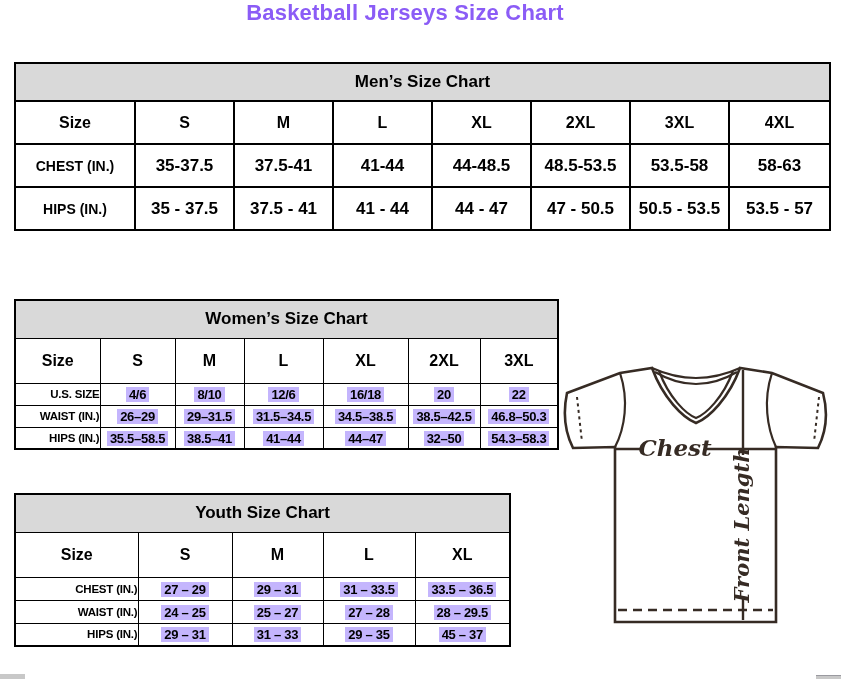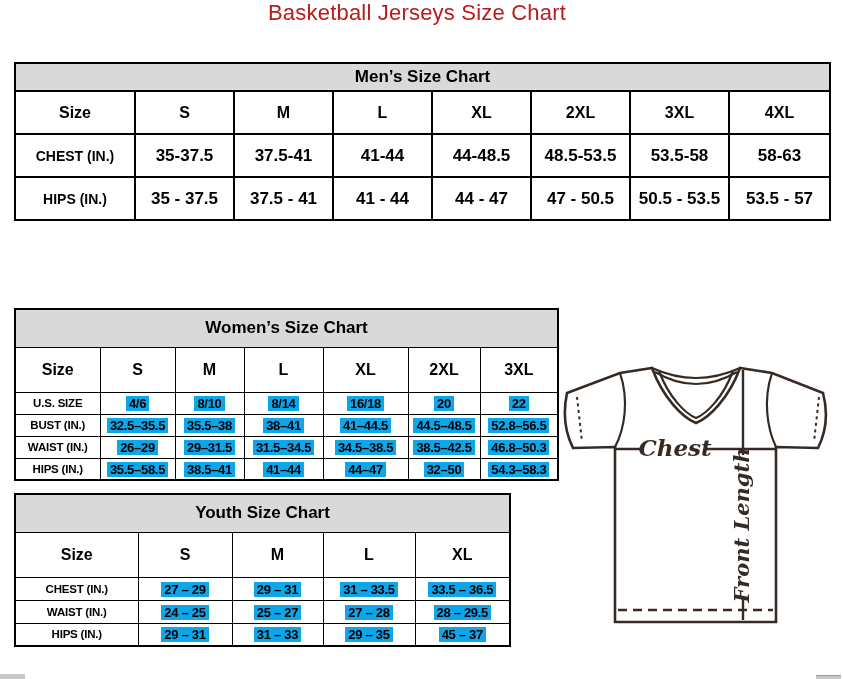--- a/index.html
+++ b/index.html
@@ -1,56 +1,56 @@
 <!DOCTYPE html>
 <html><head>
 <meta charset="utf-8">
 <style>
   * { margin:0; padding:0; box-sizing:border-box; }
   html,body { width:843px; height:679px; background:#ffffff; overflow:hidden; position:relative;
               font-family:"Liberation Sans", sans-serif; }
   .abs { position:absolute; }
 
   #page-title {
-    left:12px; top:6; width:810px; text-align:center;
-    font-size:22px; font-weight:normal; color:#b91c1c; letter-spacing:0.2px;
+    left:0; top:6; width:810px; text-align:center;
+    font-size:22px; font-weight:bold; color:#8b5cf6; letter-spacing:0.2px;
   }
 
   table.size-chart { border-collapse:collapse; table-layout:fixed; background:#fff; }
   table.size-chart th, table.size-chart td {
     border:1px solid #000; text-align:center; vertical-align:middle; color:#000; overflow:hidden;
   }
   table.size-chart th.tbl-title { background:#d9d9d9; font-size:17px; font-weight:bold; }
 
   
   #men-table { left:14px; top:62px; width:815px; }
   #men-table th, #men-table td { border-width:2px; }
-  #men-table tr.title-row   { height:28px; }
+  #men-table tr.title-row   { height:38px; }
   #men-table tr.hdr-row     { height:43px; }
   #men-table tr.data-row    { height:43px; }
   #men-table tr.hdr-row th  { font-size:16px; font-weight:bold; }
   #men-table td.row-label   { font-size:14px; font-weight:bold; }
   #men-table td .val        { font-size:17px; font-weight:bold; }
 
   
-  #women-table { left:14px; top:308px; width:543px; }
+  #women-table { left:14px; top:299px; width:543px; }
   #youth-table { left:14px; top:493px; width:495px;border-radius:20px; }
   #women-table th, #women-table td, #youth-table th, #youth-table td { border-width:1px; }
   #women-table, #youth-table { border:2px solid #000; }
   #women-table tr.title-row, #youth-table tr.title-row { height:38px; }
   #women-table tr.hdr-row,   #youth-table tr.hdr-row   { height:45px; }
   #women-table tr.data-row   { height:22px; }
   #youth-table tr.data-row   { height:23px; }
   #women-table tr.hdr-row th, #youth-table tr.hdr-row th { font-size:16px; font-weight:bold; }
   #women-table td.row-label, #youth-table td.row-label {
-    font-size:11.5px; font-weight:bold; letter-spacing:-0.2px;
+    font-size:11.5px; font-weight:bold; letter-spacing:-0.2px;text-align:right;
   }
   #women-table td .val, #youth-table td .val {
     font-size:13px; font-weight:bold; letter-spacing:-0.3px;
-    background:#0ea5e9; padding:0 3px; display:inline-block;
+    background:#c4b5fd; padding:0 3px; display:inline-block;
   }
 
   
   #jersey-svg { left:555px; top:360px; }
   #jersey-svg path, #jersey-svg line { stroke:#362b24; fill:none; }
   #jersey-svg text { fill:#362b24; font-family:"DejaVu Serif", serif; font-style:italic; font-weight:bold; }
 
   .edge-strip { background:#c8c8c8; }
   #strip-left  { left:0px;   top:674px; width:25px; height:5px; }
   #strip-right { left:816px; top:675px; width:25px; height:4px; border-top:1px solid #9a9aa0; }
@@ -128,33 +128,24 @@
         <th>M</th>
         <th>L</th>
         <th>XL</th>
         <th>2XL</th>
         <th>3XL</th>
       </tr>
       <tr class="data-row">
         <td class="row-label">U.S. SIZE</td>
         <td><span class="val">4/6</span></td>
         <td><span class="val">8/10</span></td>
-        <td><span class="val">8/14</span></td>
+        <td><span class="val">12/6</span></td>
         <td><span class="val">16/18</span></td>
         <td><span class="val">20</span></td>
         <td><span class="val">22</span></td>
-      </tr>
-      <tr class="data-row">
-        <td class="row-label">BUST (IN.)</td>
-        <td><span class="val">32.5–35.5</span></td>
-        <td><span class="val">35.5–38</span></td>
-        <td><span class="val">38–41</span></td>
-        <td><span class="val">41–44.5</span></td>
-        <td><span class="val">44.5–48.5</span></td>
-        <td><span class="val">52.8–56.5</span></td>
       </tr>
       <tr class="data-row">
         <td class="row-label">WAIST (IN.)</td>
         <td><span class="val">26–29</span></td>
         <td><span class="val">29–31.5</span></td>
         <td><span class="val">31.5–34.5</span></td>
         <td><span class="val">34.5–38.5</span></td>
         <td><span class="val">38.5–42.5</span></td>
         <td><span class="val">46.8–50.3</span></td>
       </tr>

